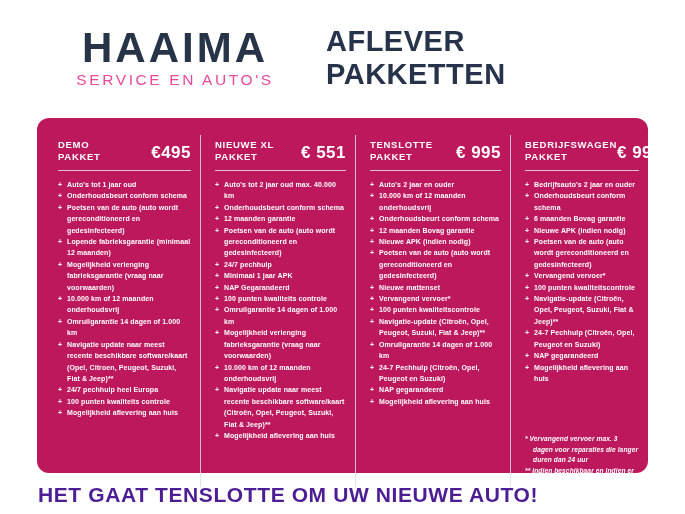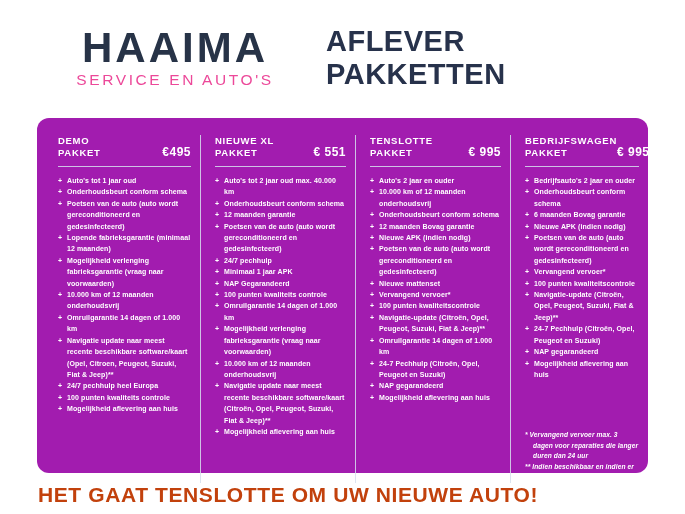--- a/index.html
+++ b/index.html
@@ -11,45 +11,45 @@
   .logo { position:absolute; left:60px; top:26px; width:230px; text-align:center; }
   .logo-title { font-size:42px; line-height:44px; font-weight:bold; letter-spacing:3px;
                 color:#273347; }
   .logo-sub { font-size:15.5px; line-height:18px; letter-spacing:2.6px; color:#ec4899;
               margin-top:1px; white-space:nowrap; }
   .page-title { position:absolute; left:326px; top:25px; font-size:29px; line-height:33px;
                 font-weight:bold; letter-spacing:0.5px; color:#27324b; }
 
   
   .panel { position:absolute; left:37px; top:118px; width:611px; height:355px;
-           background:#a21caf; border-radius:12px;
+           background:#be185d; border-radius:12px;
            padding:17px 0 16px 0;
            display:grid; grid-template-columns:163px 155px 155px 138px; }
   .col { padding:0 9px 0 14px; color:#ffffff; }
   .col.first { padding-left:21px; }
   .col + .col { border-left:1px solid rgba(214,223,237,0.85); }
 
   .pkg-header { display:flex; justify-content:space-between; align-items:flex-end;
                 border-bottom:1px solid rgba(214,223,237,0.85);
                 padding-bottom:7px; margin-bottom:8px; }
   .pkg-name { font-size:9.5px; line-height:12px; font-weight:bold; letter-spacing:0.7px; }
-  .pkg-price { font-size:12px; font-weight:bold; letter-spacing:0.5px; white-space:nowrap;margin-top:8px; }
+  .pkg-price { font-size:17px; font-weight:bold; letter-spacing:0.5px; white-space:nowrap;margin-top:8px; }
 
   ul.items { list-style:none; }
   ul.items li { position:relative; padding-left:9px; font-size:7px; font-weight:bold;
                 line-height:11.4px; letter-spacing:0.1px; }
   ul.items li::before { content:"+"; position:absolute; left:0; top:0; }
 
   .footnotes { margin-top:50px; font-style:italic; }
   .footnote { position:relative; font-size:6.6px; line-height:10.5px; padding-left:8px;
               text-indent:-8px; font-weight:bold; letter-spacing:0.1px; }
 
   
   .tagline { position:absolute; left:38px; top:483px; font-size:21px; font-weight:bold;
-             letter-spacing:0.6px; color:#c2410c; white-space:nowrap; }
+             letter-spacing:0.6px; color:#4c1d95; white-space:nowrap; }
 </style>
 </head>
 <body>
 
 <div class="page">
 
   <div class="logo">
     <div class="logo-title">HAAIMA</div>
     <div class="logo-sub">SERVICE EN AUTO'S</div>
   </div>

